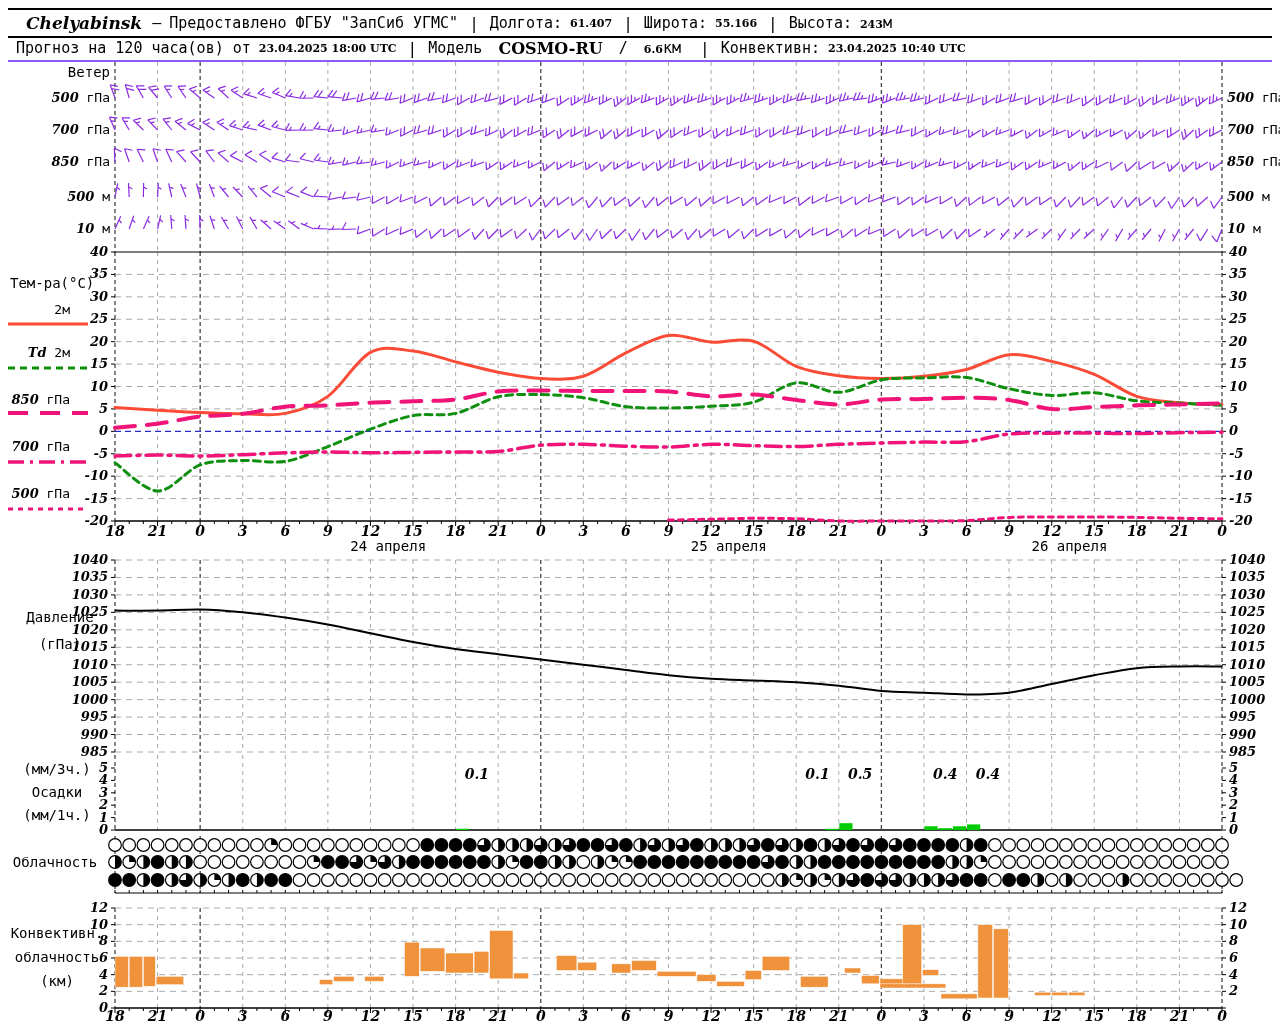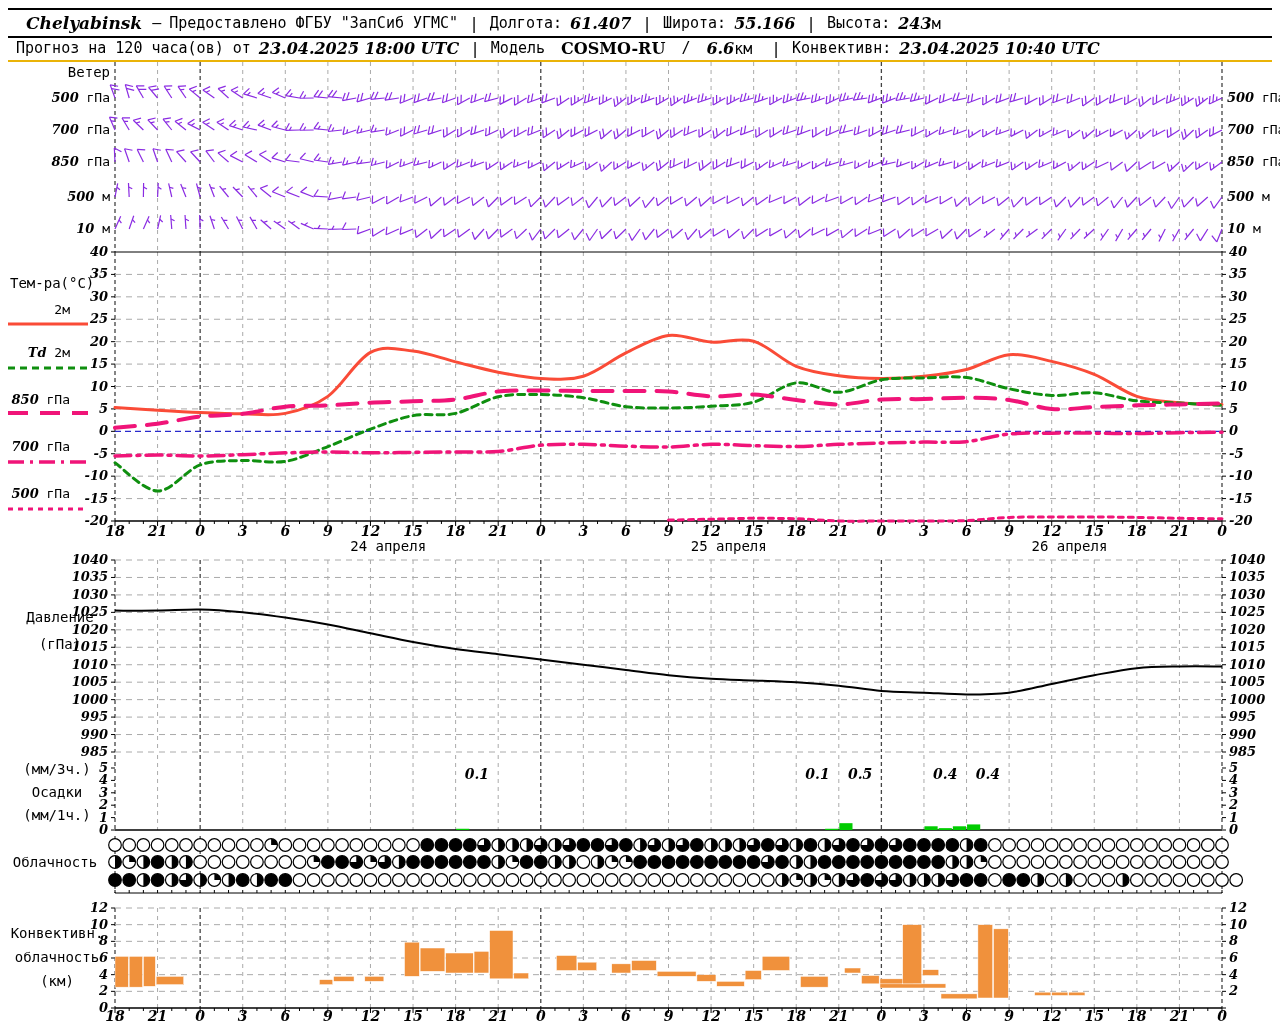--- a/index.html
+++ b/index.html
@@ -1,22 +1,22 @@
 <!DOCTYPE html>
 <html><head>
 <meta charset="utf-8">
 <style>
   html,body{margin:0;padding:0;background:#fff}
   .page{position:relative;width:1280px;height:1024px;background:#fff;color:#000;overflow:hidden;
         font-family:"DejaVu Sans Mono",monospace}
   .hdr{position:absolute;left:8px;right:8px;display:flex;align-items:center;white-space:nowrap}
   .hdr1{top:8px;height:26px;border-top:2px solid #000;border-bottom:2px solid #000;padding:0 12px;font-size:15px}
-  .hdr2{top:36px;height:24px;border-bottom:2px solid #eab308;padding:0 4px;font-size:15px}
+  .hdr2{top:36px;height:24px;border-bottom:2px solid #8b5cf6;padding:0 4px;font-size:15px}
   .m{font-family:"DejaVu Sans Mono",monospace;margin:0 4px}
-  .val{font-family:"DejaVu Serif",serif;font-style:italic;font-weight:bold;font-size:16px;margin:0 4px}
+  .val{font-family:"DejaVu Serif",serif;font-weight:bold;font-size:11px;margin:0 4px}
   .station{font-family:"DejaVu Serif",serif;font-style:italic;font-weight:bold;font-size:17px;margin:0 6px}
   .model{font-family:"DejaVu Serif",serif;font-weight:bold;font-size:16px;margin:0 12px}
   .sep{margin:0 7px;font-size:16px}
   svg{position:absolute;left:0;top:0}
   svg text{fill:#000}
   .tick{font:italic 700 13px "DejaVu Serif",serif}
   .hourlbl{font:italic 700 14px "DejaVu Serif",serif}
   .sumlbl{font:italic 700 14px "DejaVu Serif",serif}
   .mono13{font:13px "DejaVu Sans Mono",monospace}
   .mono14{font:14px "DejaVu Sans Mono",monospace}

